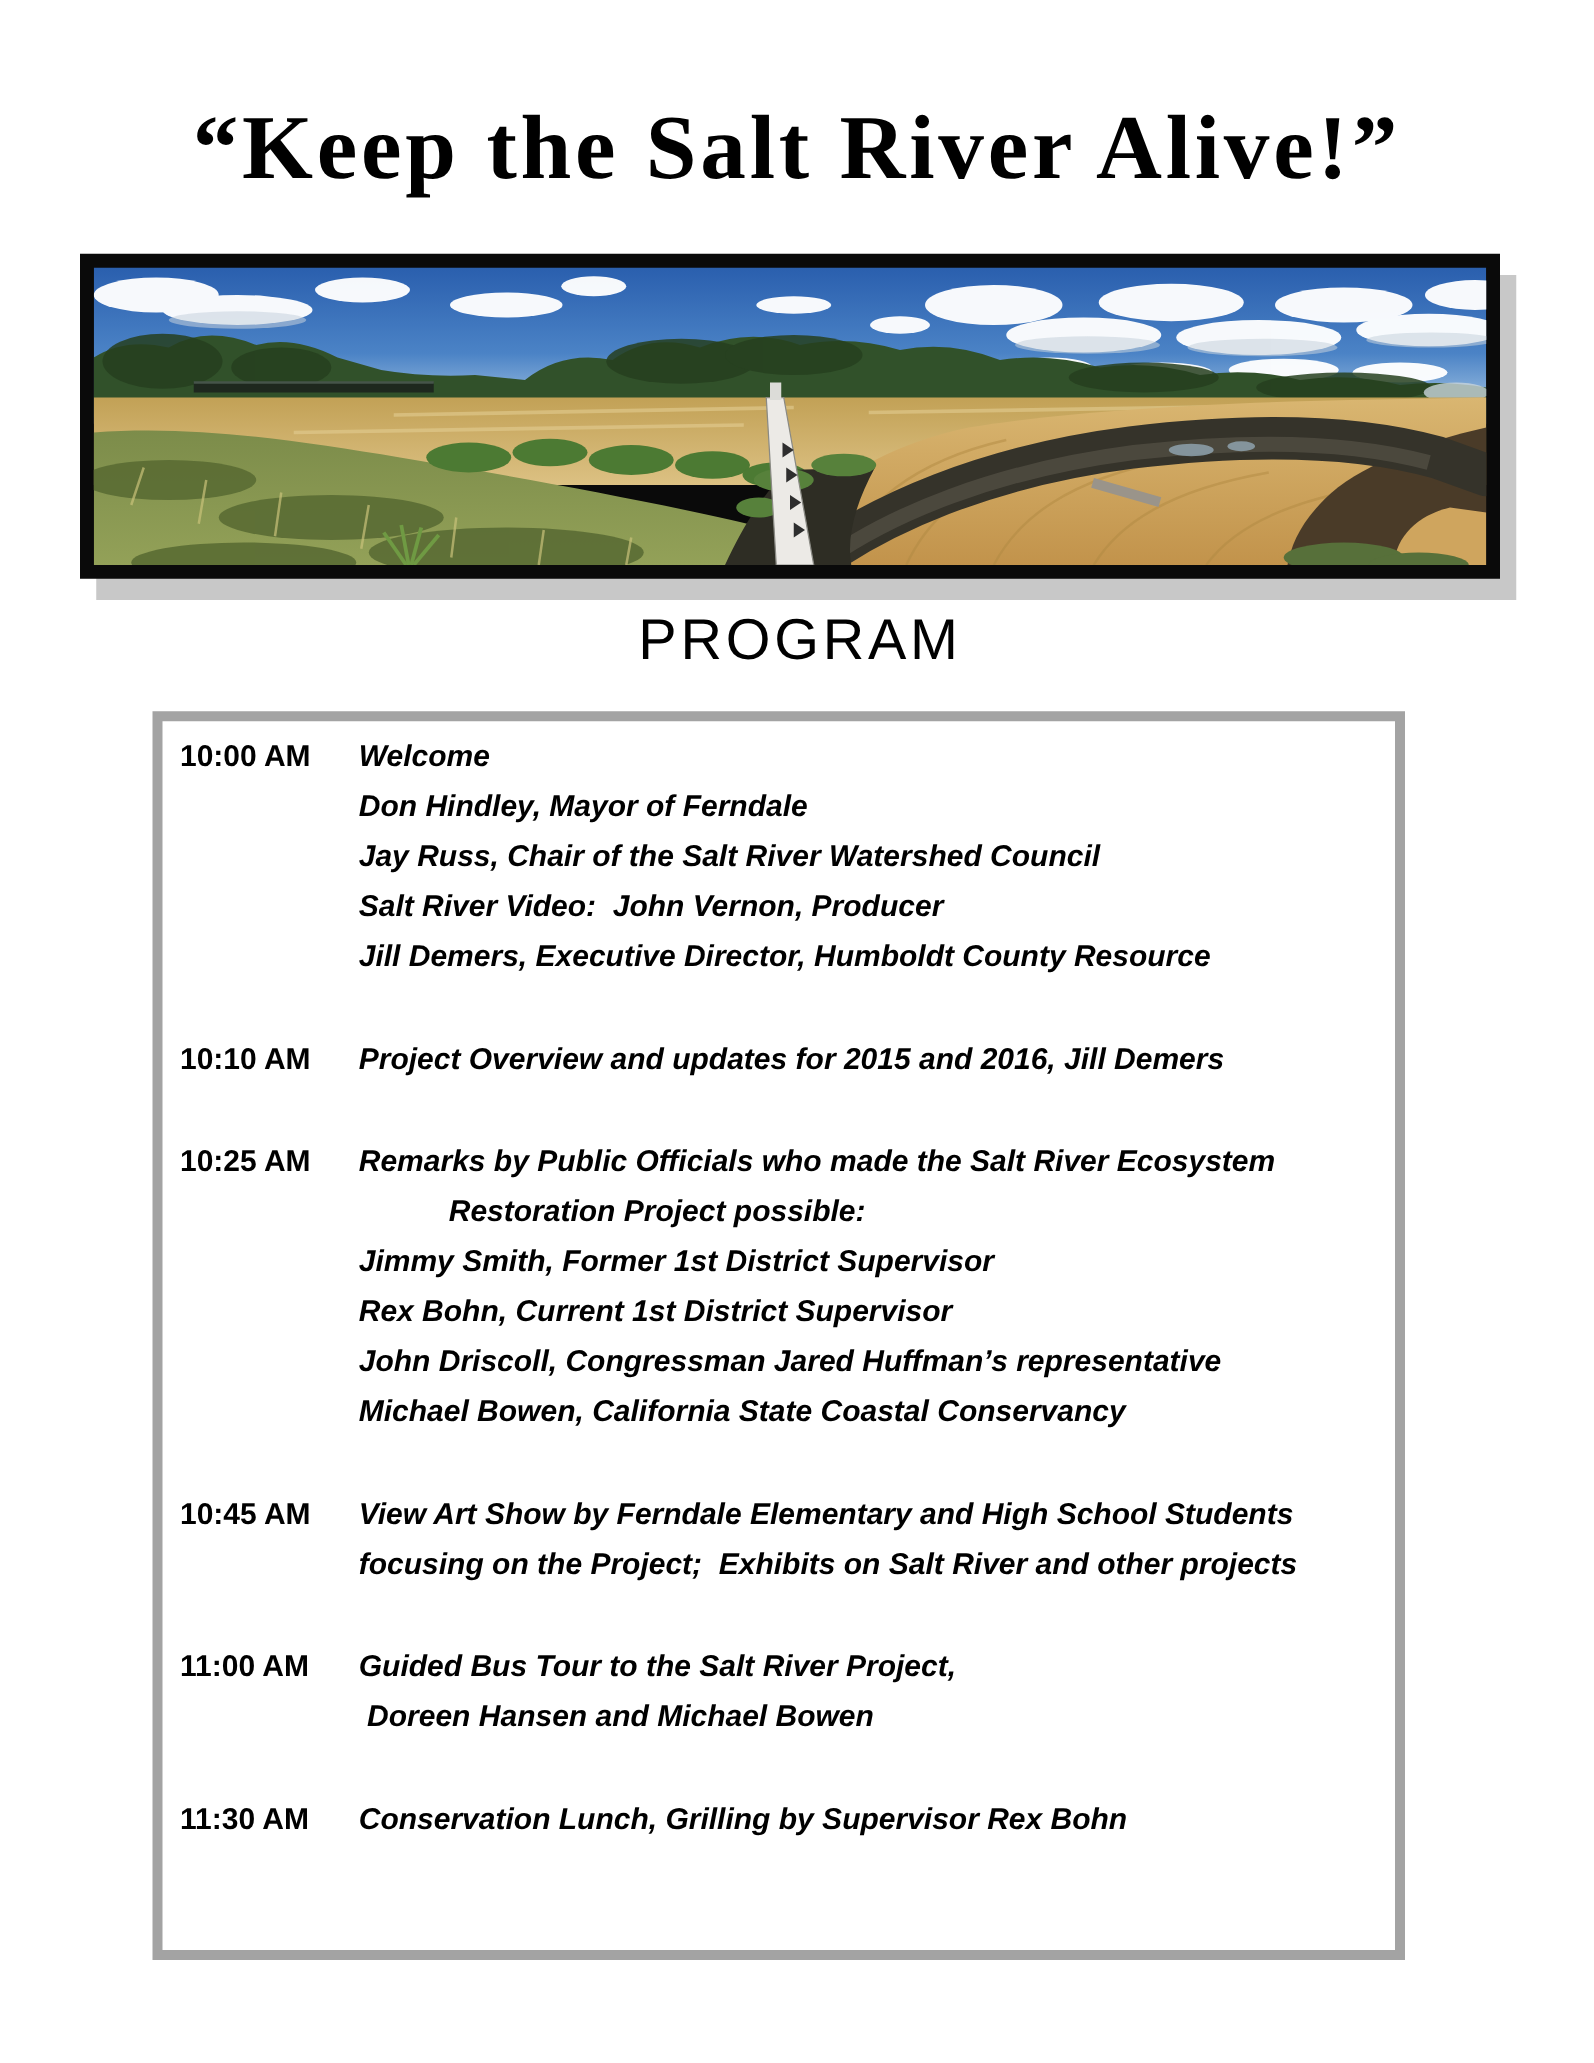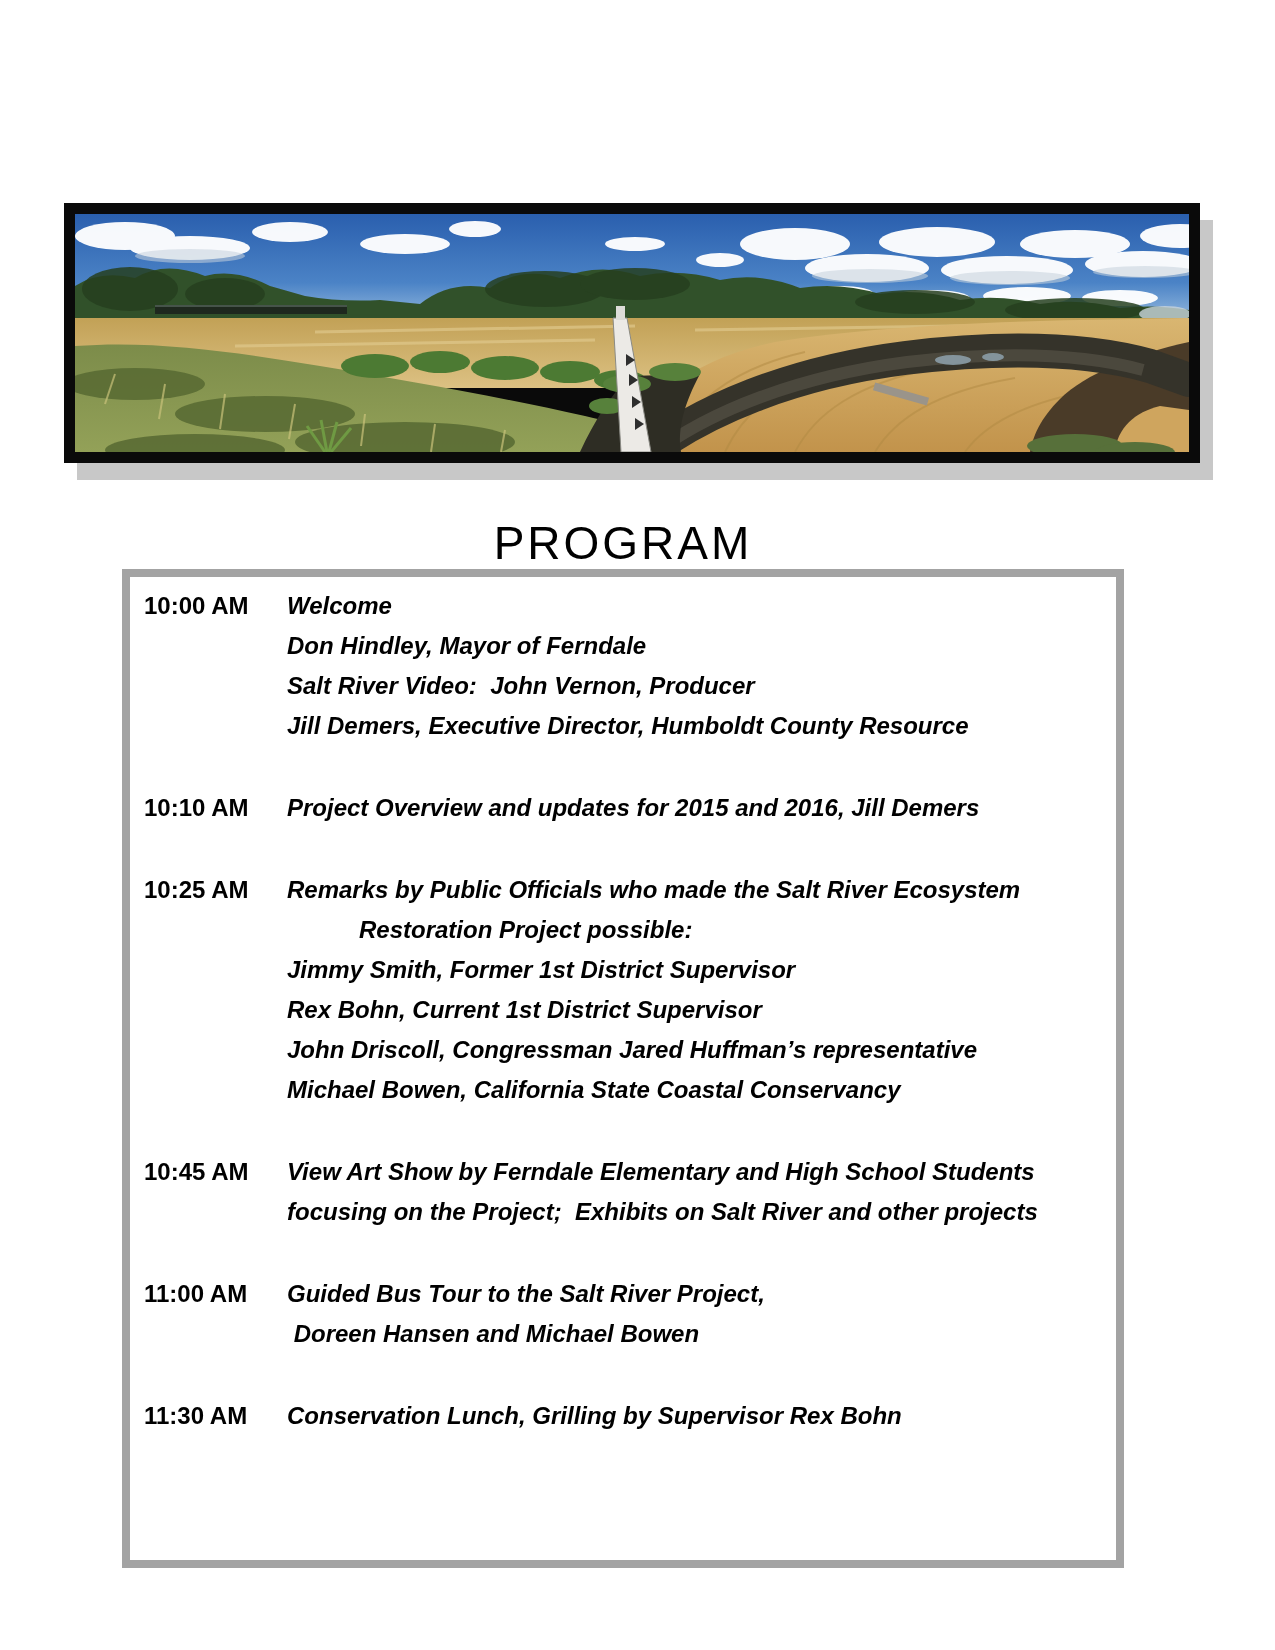--- a/index.html
+++ b/index.html
@@ -35,27 +35,26 @@
     background: #0a0a0a;
     padding: 11px;
     box-sizing: border-box;
     box-shadow: 13px 17px 0 #c8c8c8;
   }
   .photo-frame svg { display: block; width: 100%; height: 100%; }
 
   .program-heading {
     position: absolute;
     top: 484px;
-    left: 122px;
+    left: 139px;
     width: 1002px;
     text-align: center;
     font-size: 46px;
     font-weight: 400;
     letter-spacing: 3px;
-    margin-top: 32px;
   }
 
   .schedule-box {
     position: absolute;
     left: 122px;
     top: 569px;
     width: 1002px;
     height: 999px;
     border: 8px solid #a3a3a3;
     box-sizing: border-box;
@@ -79,20 +78,21 @@
     line-height: 40px;
     white-space: pre;
   }
   .line.indent-1 { padding-left: 72px; }
 </style>
 </head>
 <body>
 
 <div class="page">
 
+  <div class="title">“Keep the Salt River Alive!”</div>
 
   <div class="photo-frame">
     <svg viewBox="0 0 1114 238" preserveAspectRatio="none">
       <defs>
         <linearGradient id="sky" x1="0" y1="0" x2="0" y2="1">
           <stop offset="0" stop-color="#2a5fae"></stop>
           <stop offset="0.55" stop-color="#4b83c6"></stop>
           <stop offset="1" stop-color="#b8d3ea"></stop>
         </linearGradient>
         <linearGradient id="field" x1="0" y1="0" x2="0" y2="1">
@@ -241,20 +241,21 @@
 
   <div class="program-heading">PROGRAM</div>
 
   <div class="schedule-box">
     <div>
         <div class="entry">
           <div class="entry-time">10:00 AM</div>
           <div class="entry-lines">
             <div class="line">Welcome</div>
             <div class="line">Don Hindley, Mayor of Ferndale</div>
+            <div class="line">Jay Russ, Chair of the Salt River Watershed Council</div>
             <div class="line">Salt River Video:  John Vernon, Producer</div>
             <div class="line">Jill Demers, Executive Director, Humboldt County Resource</div>
           </div>
         </div>
         <div class="entry">
           <div class="entry-time">10:10 AM</div>
           <div class="entry-lines">
             <div class="line">Project Overview and updates for 2015 and 2016, Jill Demers</div>
           </div>
         </div>

